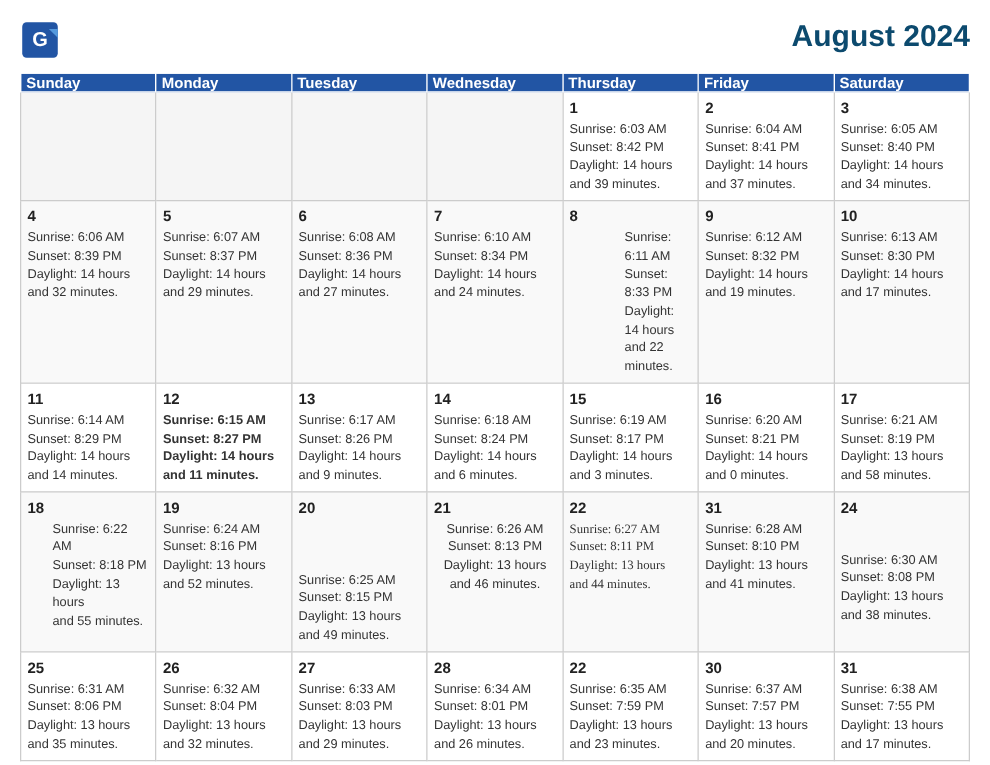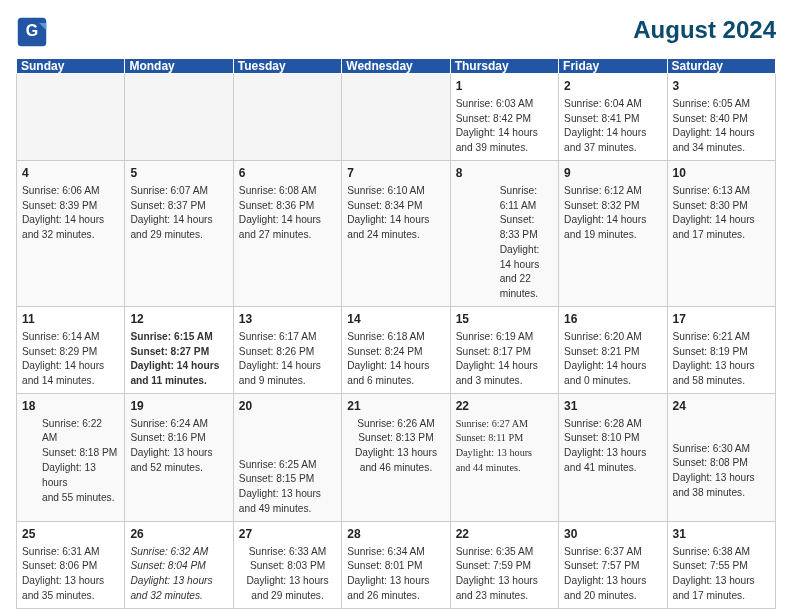--- a/index.html
+++ b/index.html
@@ -302,28 +302,28 @@
       <tr>
         <td>
           <span class="day-num">25</span>
           <div class="day-info" style="white-space: pre-line;">Sunrise: 6:31 AM
 Sunset: 8:06 PM
 Daylight: 13 hours
 and 35 minutes.</div>
         </td>
         <td>
           <span class="day-num">26</span>
-          <div class="day-info" style="white-space: pre-line; font-style: italic;">Sunrise: 6:32 AM
+          <div class="day-info" style="white-space: pre-line;">Sunrise: 6:32 AM
 Sunset: 8:04 PM
 Daylight: 13 hours
 and 32 minutes.</div>
         </td>
         <td>
           <span class="day-num">27</span>
-          <div class="day-info" style="white-space: pre-line; text-align: center;">Sunrise: 6:33 AM
+          <div class="day-info" style="white-space: pre-line;">Sunrise: 6:33 AM
 Sunset: 8:03 PM
 Daylight: 13 hours
 and 29 minutes.</div>
         </td>
         <td>
           <span class="day-num">28</span>
           <div class="day-info" style="white-space: pre-line;">Sunrise: 6:34 AM
 Sunset: 8:01 PM
 Daylight: 13 hours
 and 26 minutes.</div>

